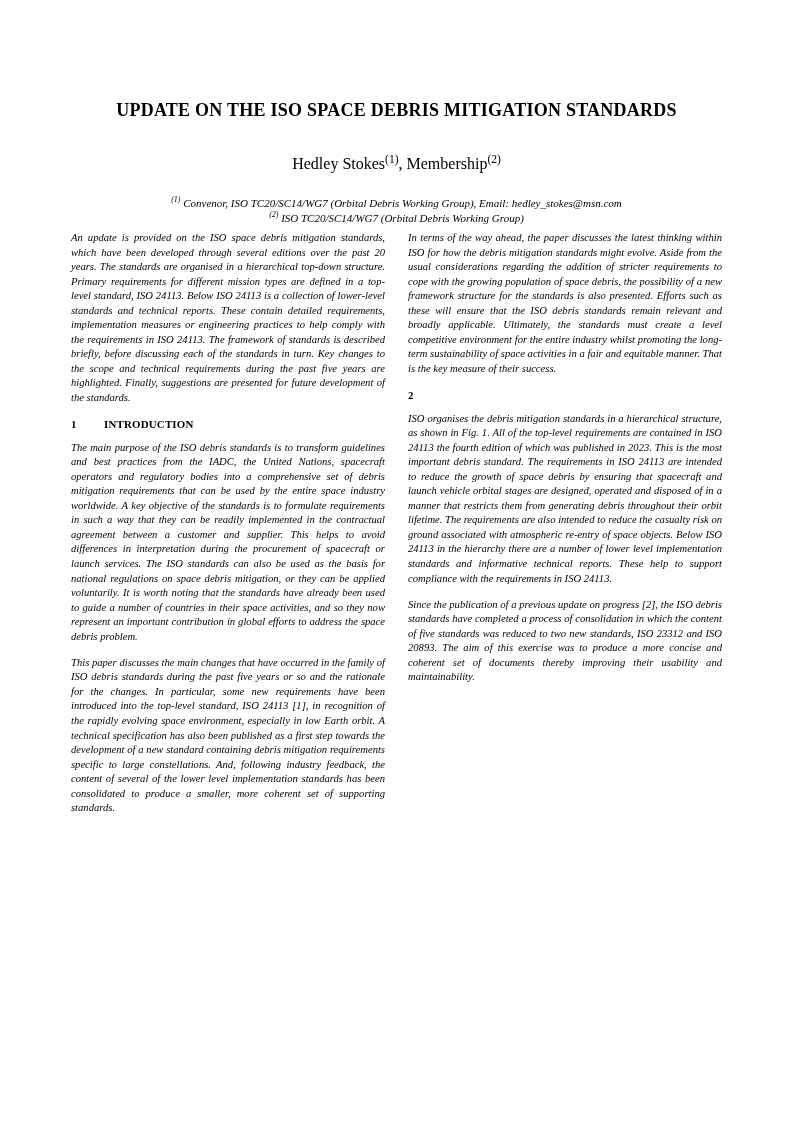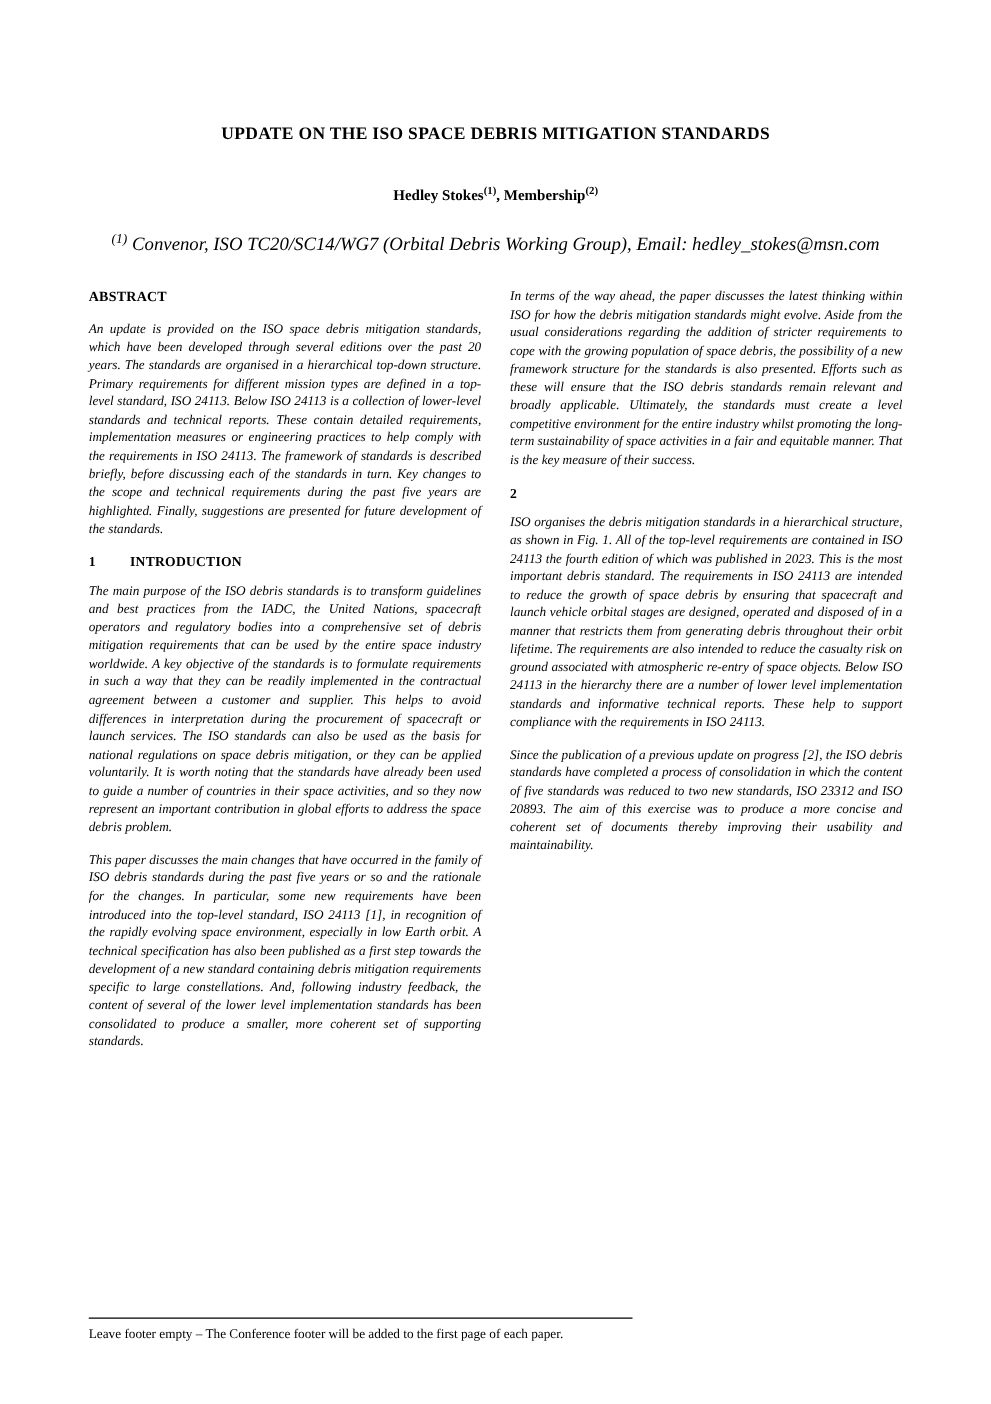--- a/index.html
+++ b/index.html
@@ -18,41 +18,41 @@
     box-sizing: border-box;
   }
   .title-block {
     position: absolute;
     left: 71px;
     top: 99px;
     width: 651px;
     text-align: center;
   }
   .doc-title {
-    font-size: 14px;
+    font-size: 18px;
     font-weight: bold;
     letter-spacing: 0.25px;
     line-height: 1.25;
     margin: 0;
   }
   .author-line {
     margin-top: 32px;
-    font-size: 12px;
-    font-weight: bold;
+    font-size: 16px;
+    font-weight: normal;
     line-height: 1.3;
   }
   .author-line sup,
   .affil sup {
     font-size: 0.72em;
     vertical-align: super;
     line-height: 0;
   }
   .affils {
     margin-top: 22px;
-    font-size: 15px;
+    font-size: 11px;
     font-style: italic;
     line-height: 1.38;
   }
   .affil {
     display: block;
   }
   .columns {
     position: absolute;
     left: 71px;
     top: 231px;
@@ -124,27 +124,27 @@
 
   <div class="title-block">
     <h1 class="doc-title">UPDATE ON THE ISO SPACE DEBRIS MITIGATION STANDARDS</h1>
 
     <div class="author-line">
       <span>Hedley Stokes</span><sup>(1)</sup><span>, Membership</span><sup>(2)</sup>
     </div>
 
     <div class="affils">
       <span class="affil"><sup>(1)</sup><span> Convenor, ISO TC20/SC14/WG7 (Orbital Debris Working Group), Email: hedley_stokes@msn.com</span></span>
+      <span class="affil"><sup>(2)</sup><span> ISO TC20/SC14/WG7 (Orbital Debris Working Group)</span></span>
     </div>
   </div>
 
   <div class="columns">
 
     <div class="col col-left">
-      <h3 class="abs">ABSTRACT</h3>
       <p class="body">An update is provided on the ISO space debris mitigation standards, which have been developed through several editions over the past 20 years. The standards are organised in a hierarchical top-down structure. Primary requirements for different mission types are defined in a top-level standard, ISO 24113. Below ISO 24113 is a collection of lower-level standards and technical reports. These contain detailed requirements, implementation measures or engineering practices to help comply with the requirements in ISO 24113. The framework of standards is described briefly, before discussing each of the standards in turn. Key changes to the scope and technical requirements during the past five years are highlighted. Finally, suggestions are presented for future development of the standards.</p>
 
       <h2 class="sec">
         <span class="num">1</span>
         <span class="txt">INTRODUCTION</span>
       </h2>
       <p class="body">The main purpose of the ISO debris standards is to transform guidelines and best practices from the IADC, the United Nations, spacecraft operators and regulatory bodies into a comprehensive set of debris mitigation requirements that can be used by the entire space industry worldwide. A key objective of the standards is to formulate requirements in such a way that they can be readily implemented in the contractual agreement between a customer and supplier. This helps to avoid differences in interpretation during the procurement of spacecraft or launch services. The ISO standards can also be used as the basis for national regulations on space debris mitigation, or they can be applied voluntarily. It is worth noting that the standards have already been used to guide a number of countries in their space activities, and so they now represent an important contribution in global efforts to address the space debris problem.</p>
       <p class="body">This paper discusses the main changes that have occurred in the family of ISO debris standards during the past five years or so and the rationale for the changes. In particular, some new requirements have been introduced into the top-level standard, ISO 24113 [1], in recognition of the rapidly evolving space environment, especially in low Earth orbit. A technical specification has also been published as a first step towards the development of a new standard containing debris mitigation requirements specific to large constellations. And, following industry feedback, the content of several of the lower level implementation standards has been consolidated to produce a smaller, more coherent set of supporting standards.</p>
     </div>
 
@@ -153,18 +153,14 @@
 
       <h2 class="sec">
         <span class="num">2</span>
       </h2>
       <p class="body">ISO organises the debris mitigation standards in a hierarchical structure, as shown in Fig. 1. All of the top-level requirements are contained in ISO 24113 the fourth edition of which was published in 2023. This is the most important debris standard. The requirements in ISO 24113 are intended to reduce the growth of space debris by ensuring that spacecraft and launch vehicle orbital stages are designed, operated and disposed of in a manner that restricts them from generating debris throughout their orbit lifetime. The requirements are also intended to reduce the casualty risk on ground associated with atmospheric re-entry of space objects. Below ISO 24113 in the hierarchy there are a number of lower level implementation standards and informative technical reports. These help to support compliance with the requirements in ISO 24113.</p>
       <p class="body">Since the publication of a previous update on progress [2], the ISO debris standards have completed a process of consolidation in which the content of five standards was reduced to two new standards, ISO 23312 and ISO 20893. The aim of this exercise was to produce a more concise and coherent set of documents thereby improving their usability and maintainability.</p>
     </div>
 
   </div>
 
-  <div class="footer">
-    <div class="footer-rule"></div>
-    <p class="footer-text">Leave footer empty – The Conference footer will be added to the first page of each paper.</p>
-  </div>
 
 </div>
 
 </body></html>

